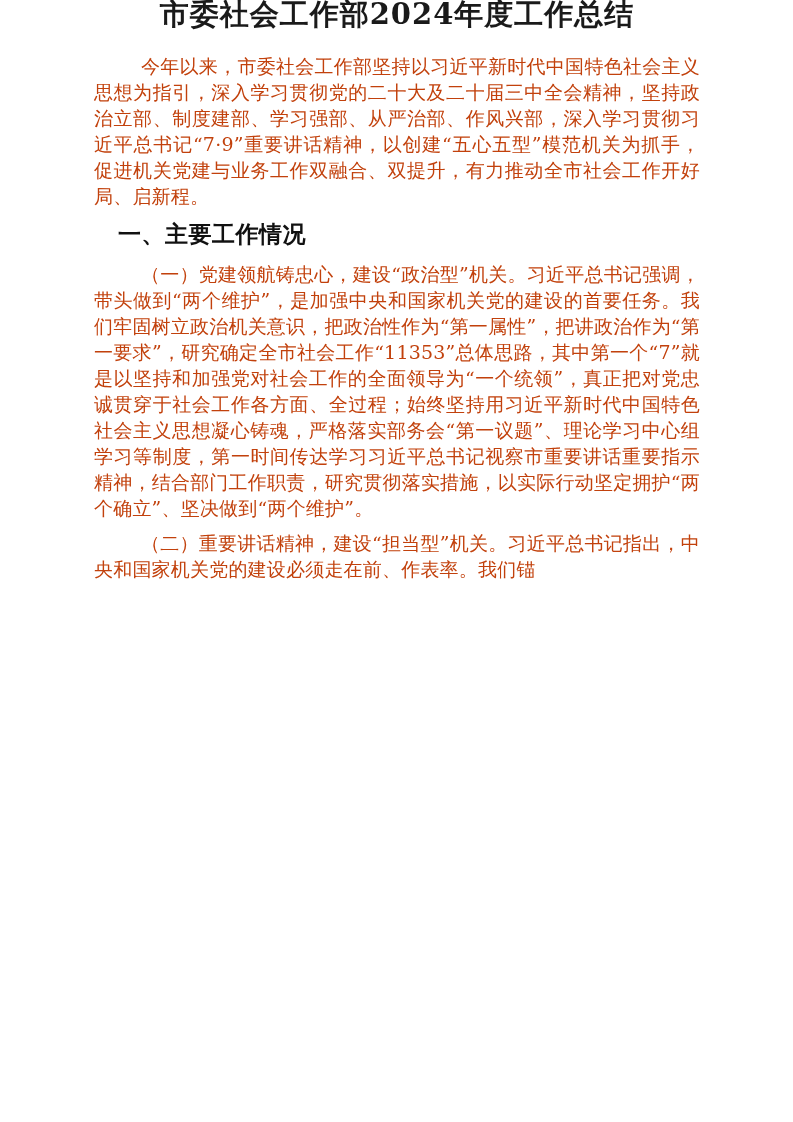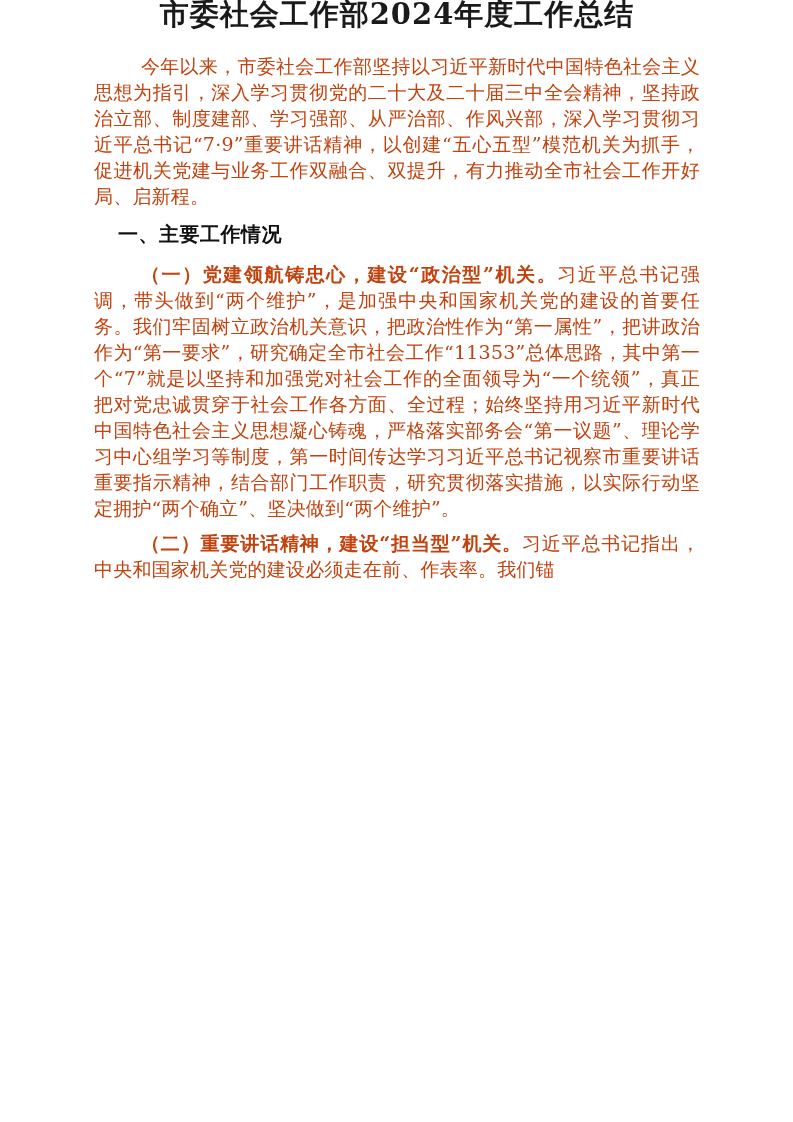--- a/index.html
+++ b/index.html
@@ -53,31 +53,31 @@
     margin-top: 24px;
   }
 
   .para-gap {
     margin-top: 9px;
   }
 
   .section-heading {
     font-family: "DejaVu Sans", "Liberation Sans", sans-serif;
     font-weight: bold;
-    font-size: 20px;
+    font-size: 23px;
     line-height: 35px;
     color: #111111;
     text-indent: 24px;
     margin: 0;
     margin-top: 8px;
     letter-spacing: 0.5px;
   }
 
   .lead-bold {
-    font-weight: bold;
+    font-weight: normal;
   }
 
   .spacer-bottom {
     height: 120px;
   }
 </style>
 </head>
 <body>
 
 <div class="page">

